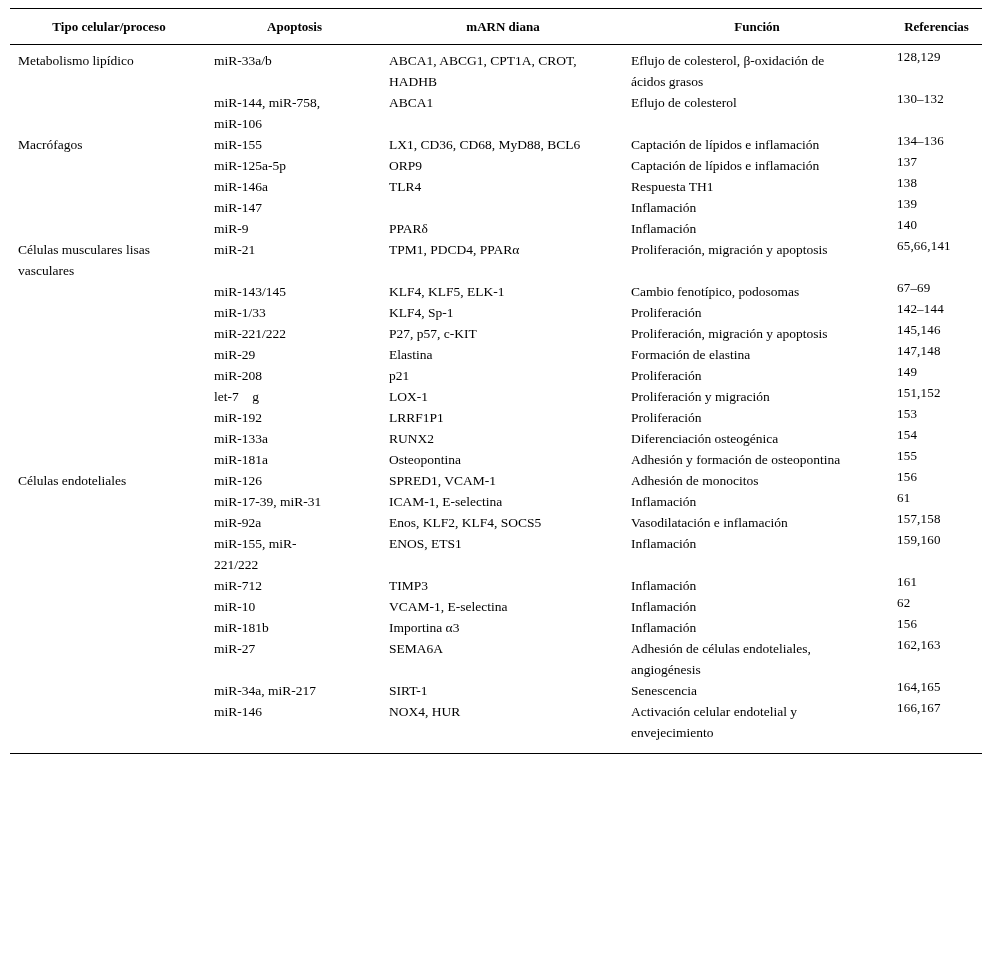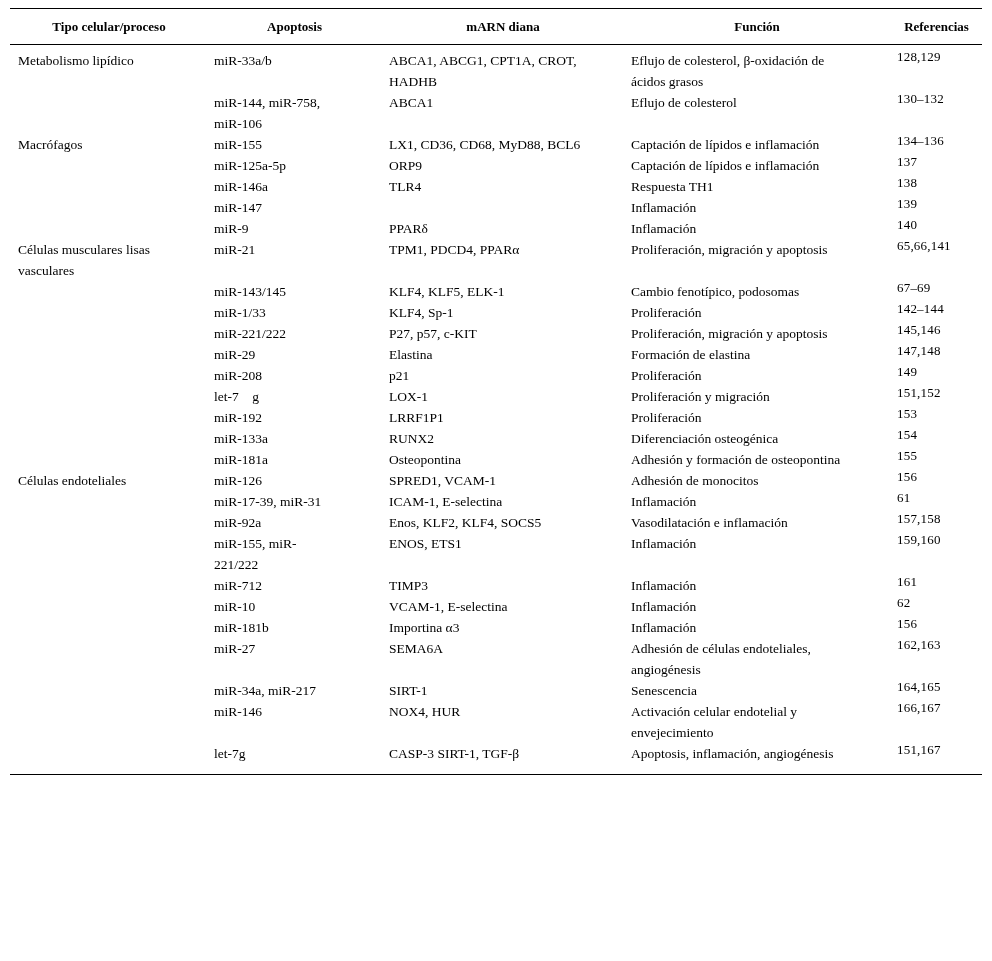--- a/index.html
+++ b/index.html
@@ -252,22 +252,15 @@
     <td class="col-func">Senescencia</td>
     <td class="col-refs"><span class="refs">164,165</span></td>
   </tr>
         <tr>
     <td class="col-group"></td>
     <td class="col-mirna">miR-146</td>
     <td class="col-target">NOX4, HUR</td>
     <td class="col-func">Activación celular endotelial y envejecimiento</td>
     <td class="col-refs"><span class="refs">166,167</span></td>
   </tr>
-        <tr>
-    <td class="col-group"></td>
-    <td class="col-mirna">let-7g</td>
-    <td class="col-target">CASP-3 SIRT-1, TGF-β</td>
-    <td class="col-func">Apoptosis, inflamación, angiogénesis</td>
-    <td class="col-refs"><span class="refs">151,167</span></td>
-  </tr>
       </tbody>
   </table>
 </div>
 
 </body></html>

